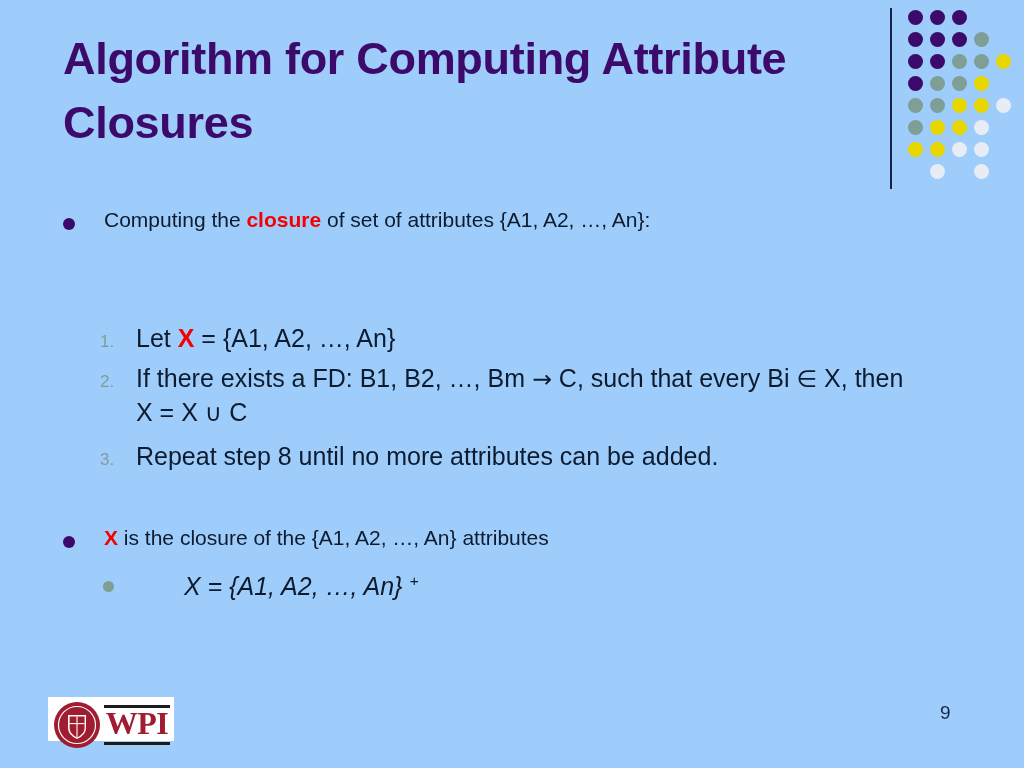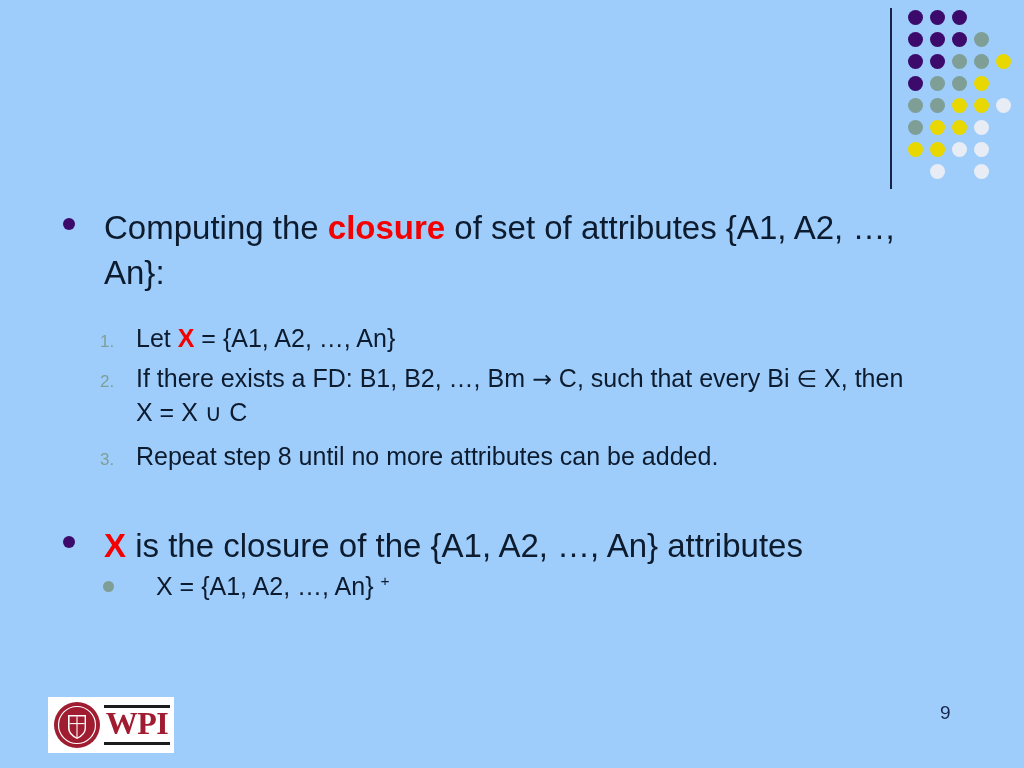--- a/index.html
+++ b/index.html
@@ -63,21 +63,21 @@
     top: 0;
     width: 1024px;
     height: 768px;
   }
 
   .l1 {
     position: absolute;
     left: 60px;
     width: 880px;
     color: #0d1b2e;
-    font-size: 33px;
+    font-size: 21px;
     line-height: 1.35;
   }
   .l1 .marker {
     position: absolute;
     left: 3px;
     top: 12px;
     width: 12px;
     height: 12px;
     border-radius: 50%;
     background: #3b0a6b;
@@ -120,21 +120,22 @@
     position: absolute;
     left: 3px;
     top: 11px;
     width: 11px;
     height: 11px;
     border-radius: 50%;
     background: #7e9e96;
   }
   .l2 .txt {
     display: block;
-    margin-left: 56px;
+    margin-left: 84px;
+    font-style: italic;
   }
 
   .hl {
     color: #f50000;
     font-weight: bold;
   }
   .op {
     font-family: "DejaVu Sans", sans-serif;
     font-size: 0.95em;
   }
@@ -142,21 +143,21 @@
     font-size: 0.62em;
     vertical-align: super;
   }
 
   
   #wpi-logo {
     position: absolute;
     left: 48px;
     top: 697px;
     width: 126px;
-    height: 56px;
+    height: 44px;
     background: #ffffff;
   }
   #wpi-seal {
     position: absolute;
     left: 5px;
     top: 4px;
     width: 48px;
     height: 48px;
   }
   #wpi-word {
@@ -233,20 +234,21 @@
       <div class="dot" style="left: 44px; top: 110px; background: rgb(232, 216, 0);"></div>
       <div class="dot" style="left: 66px; top: 110px; background: rgb(232, 236, 245);"></div>
       <div class="dot" style="left: 0px; top: 132px; background: rgb(232, 216, 0);"></div>
       <div class="dot" style="left: 22px; top: 132px; background: rgb(232, 216, 0);"></div>
       <div class="dot" style="left: 44px; top: 132px; background: rgb(232, 236, 245);"></div>
       <div class="dot" style="left: 66px; top: 132px; background: rgb(232, 236, 245);"></div>
       <div class="dot" style="left: 22px; top: 154px; background: rgb(232, 236, 245);"></div>
       <div class="dot" style="left: 66px; top: 154px; background: rgb(232, 236, 245);"></div>
     </div>
 
+  <div id="title">Algorithm for Computing Attribute Closures</div>
 
   <div id="body">
 
     <div class="l1" style="top:206px;">
       <span class="marker"></span>
       <span class="txt">Computing the <span class="hl">closure</span> of set of attributes {A1, A2, …, An}:</span>
     </div>
 
     <div class="num" style="top:322px;">
       <span class="marker">1.</span>

